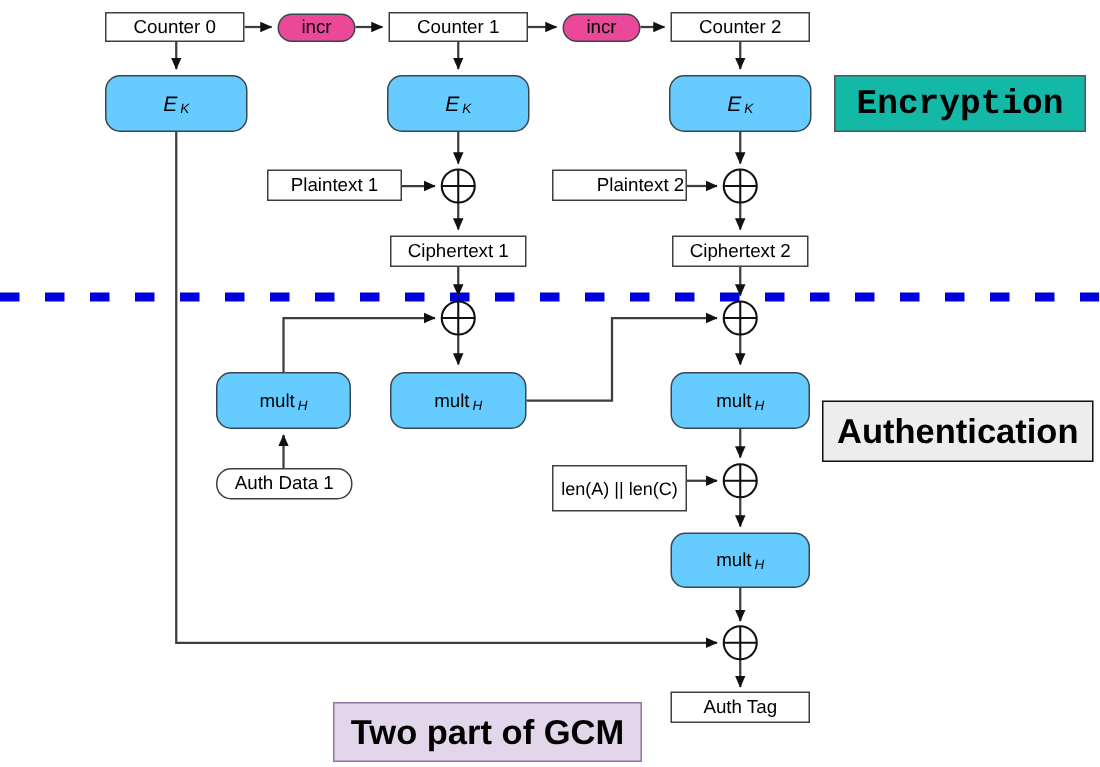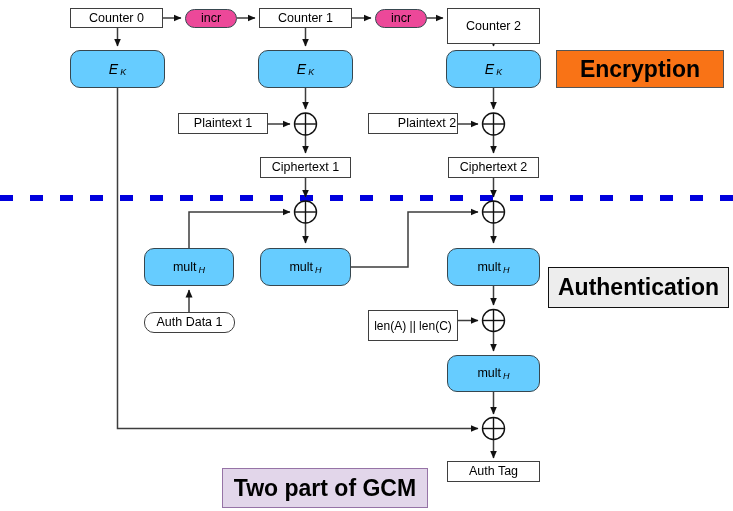--- a/index.html
+++ b/index.html
@@ -16,21 +16,21 @@
   }
   .blue { background:#66CCFF; border-radius:10px; border:1.5px solid #37474f; }
   .pill { background:#ec4899; border-radius:10px; border:1.5px solid #37474f; }
   .ek-main { font-style:italic; font-size:14px; }
   .subscript { font-style:italic; font-size:9px; margin-left:2px; transform:translateY(3px); }
   .seclabel {
     position:absolute; box-sizing:border-box;
     display:flex; align-items:center; justify-content:center;
     font-weight:bold; font-size:23px; white-space:nowrap; color:#000; z-index:2;
   }
-  .lbl-enc  { background:#f97316; border:1px solid #555; }
+  .lbl-enc  { background:#14b8a6; border:1px solid #555;font-family:Liberation Mono, monospace; }
   .lbl-auth { background:#EDEDED; border:1.5px solid #111; }
   .lbl-gcm  { background:#E2D6EA; border:1.5px solid #9673A6; }
 </style>
 </head>
 <body>
 
 <div class="wrap">
 
   <svg class="layer" viewBox="0 0 733 511">
     <defs>
@@ -117,21 +117,21 @@
         <line x1="482.5" y1="428.5" x2="504.5" y2="428.5"></line>
           <line x1="493.5" y1="417.5" x2="493.5" y2="439.5"></line>
       </g>
     </g>
   </svg>
 
   <div class="box" style="left:70px; top:8px; width:93px; height:20px;">Counter 0</div>
   <div class="box pill" style="left:185px; top:9px; width:52px; height:19px;">incr</div>
   <div class="box" style="left:259px; top:8px; width:93px; height:20px;">Counter 1</div>
   <div class="box pill" style="left:375px; top:9px; width:52px; height:19px;">incr</div>
-  <div class="box" style="left:447px; top:8px; width:93px; height:36px;">Counter 2</div>
+  <div class="box" style="left:447px; top:8px; width:93px; height:20px;">Counter 2</div>
 
   <div class="box blue" style="left:70px; top:50px; width:95px; height:38px;">
     <span class="ek-main">E</span>
       <span class="subscript">K</span>
   </div>
   <div class="box blue" style="left:258px; top:50px; width:95px; height:38px;">
     <span class="ek-main">E</span>
       <span class="subscript">K</span>
   </div>
   <div class="box blue" style="left:446px; top:50px; width:95px; height:38px;">

